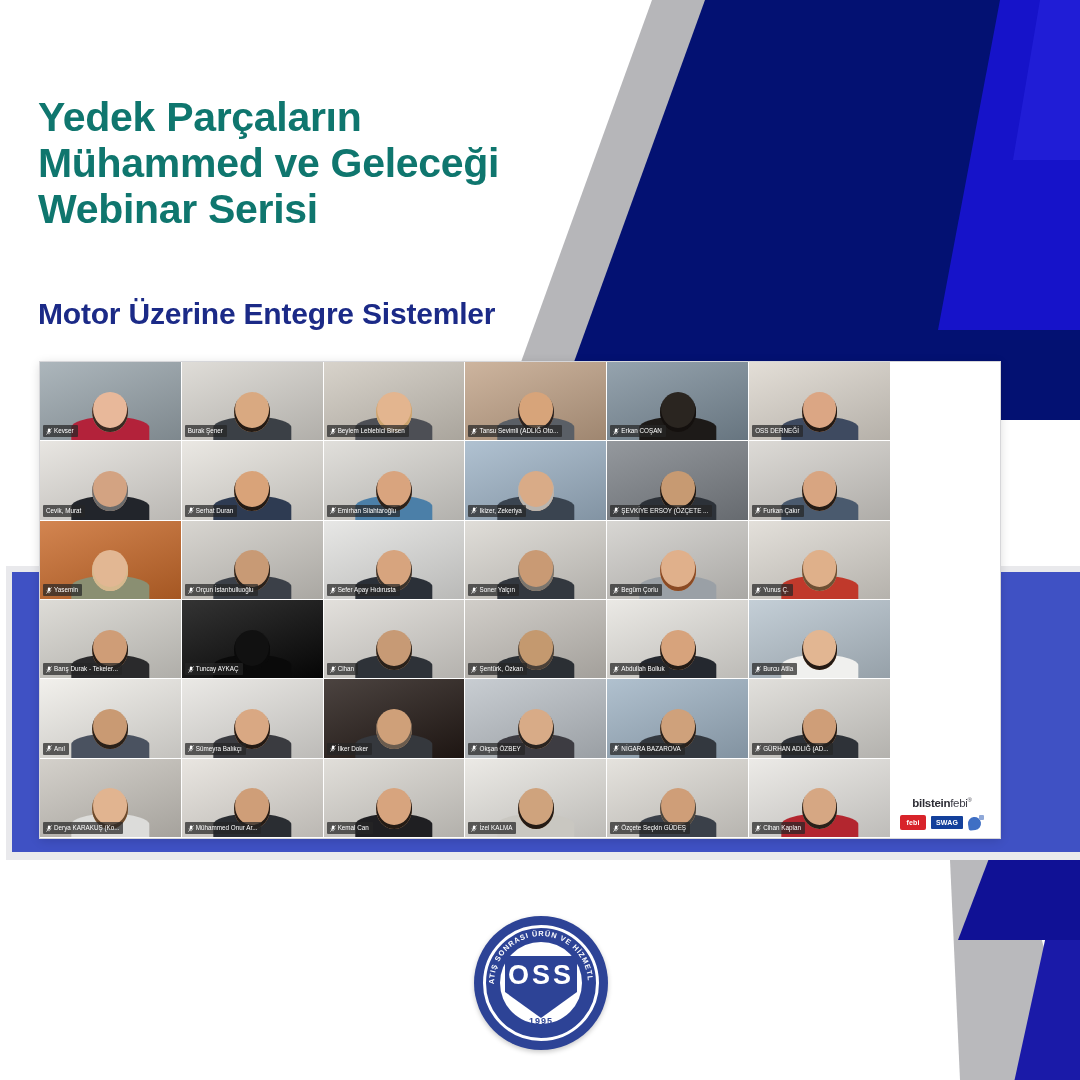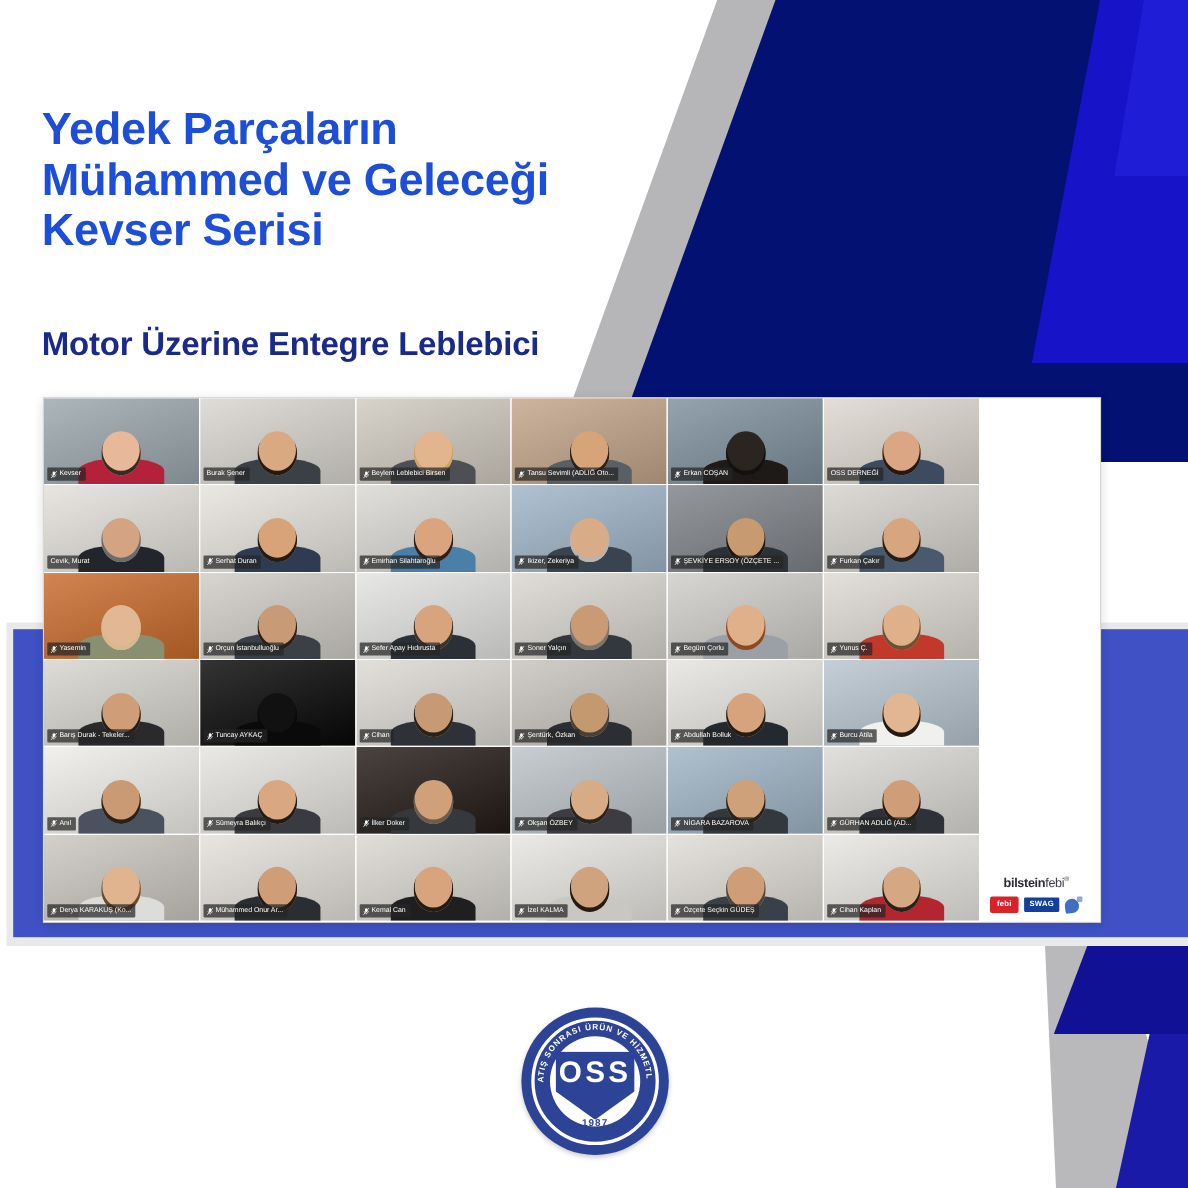--- a/index.html
+++ b/index.html
@@ -54,21 +54,21 @@
   
   .band-bot-grey{
     position:absolute; top:600px; left:0; width:1080px; height:480px;
     background:#b9b9bc;
     clip-path: polygon(950px 260px, 1020px 260px, 1080px 480px, 960px 480px);
   }
 
   
   .heading-block{ position:absolute; left:38px; top:95px; z-index:6; }
   .title-line{
-    font-size:41px; font-weight:700; color:#1d4ed8;
+    font-size:41px; font-weight:700; color:#0f766e;
     line-height:1.12; letter-spacing:-.3px; white-space:nowrap;
   }
   .subtitle{
     position:absolute; left:38px; top:297px; z-index:6;
     font-size:30px; font-weight:700; color:#1b2a87;
     letter-spacing:-.2px; white-space:nowrap;
   }
 
   
   .blue-frame{
@@ -190,23 +190,23 @@
   <div class="stripe-right-a"></div>
   <div class="stripe-right-b"></div>
   <div class="band-bot-grey"></div>
   <div class="wedge-bot-navy"></div>
   <div class="wedge-bot-navy2"></div>
 </div>
 
 <div class="heading-block">
   <div class="title-line">Yedek Parçaların</div>
   <div class="title-line">Mühammed ve Geleceği</div>
-  <div class="title-line">Kevser Serisi</div>
+  <div class="title-line">Webinar Serisi</div>
 </div>
-<div class="subtitle">Motor Üzerine Entegre Leblebici</div>
+<div class="subtitle">Motor Üzerine Entegre Sistemler</div>
 
 <div class="blue-frame-shadow"></div>
 <div class="blue-frame"></div>
 
 <div class="video-panel">
   <div class="grid" id="tile-grid">
       <div class="tile">
         <div class="bgimg" style="background:#9aa6ad;background-image:linear-gradient(160deg,rgba(255,255,255,.18),rgba(0,0,0,.18));"></div>
         <div class="person">
           <div class="body" style="background:#b3223a"></div>
@@ -812,14 +812,14 @@
     <defs>
       <path id="ossArc" d="M 20,67 A 47,47 0 1 1 114,67"></path>
     </defs>
     <text font-size="7.4" font-weight="bold" fill="#ffffff" letter-spacing="0.9" font-family="Liberation Sans, sans-serif">
       <textPath href="#ossArc" startOffset="50%" text-anchor="middle" id="oss-arc-path">OTOMOTİV SATIŞ SONRASI ÜRÜN VE HİZMETLERİ DERNEĞİ</textPath>
     </text>
   </svg>
   <div class="oss-white"></div>
   <div class="oss-shield"></div>
   <div class="oss-text">OSS</div>
-  <div class="oss-year">1987</div>
+  <div class="oss-year">1995</div>
 </div>
 
 </body></html>

